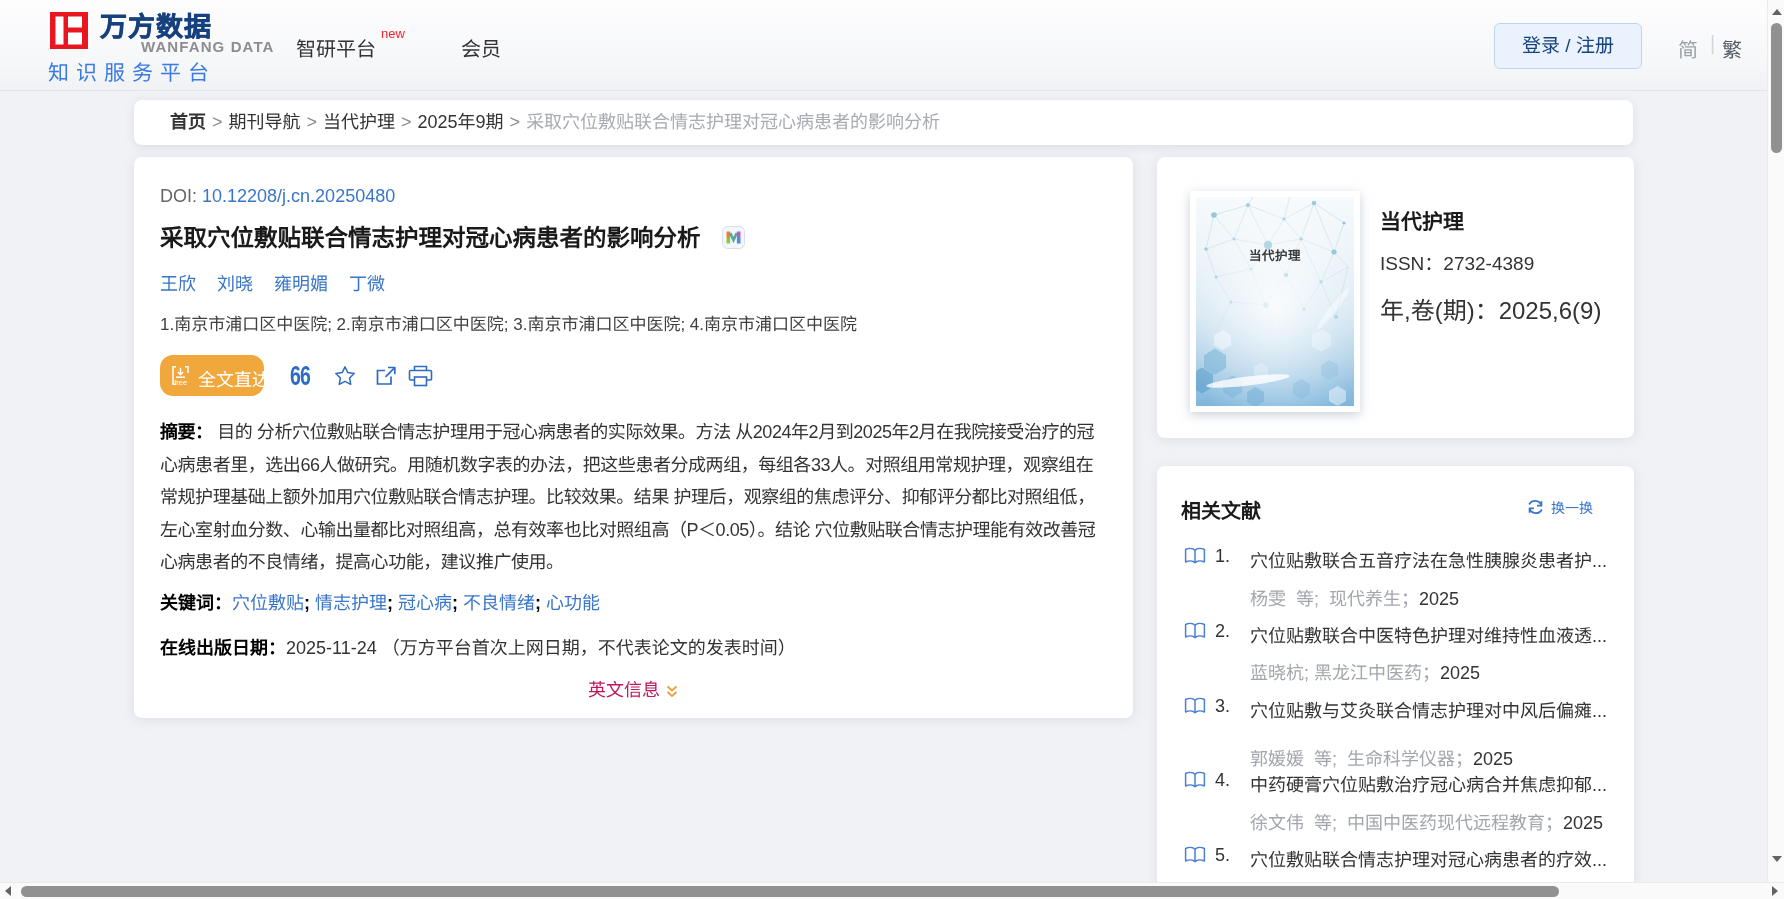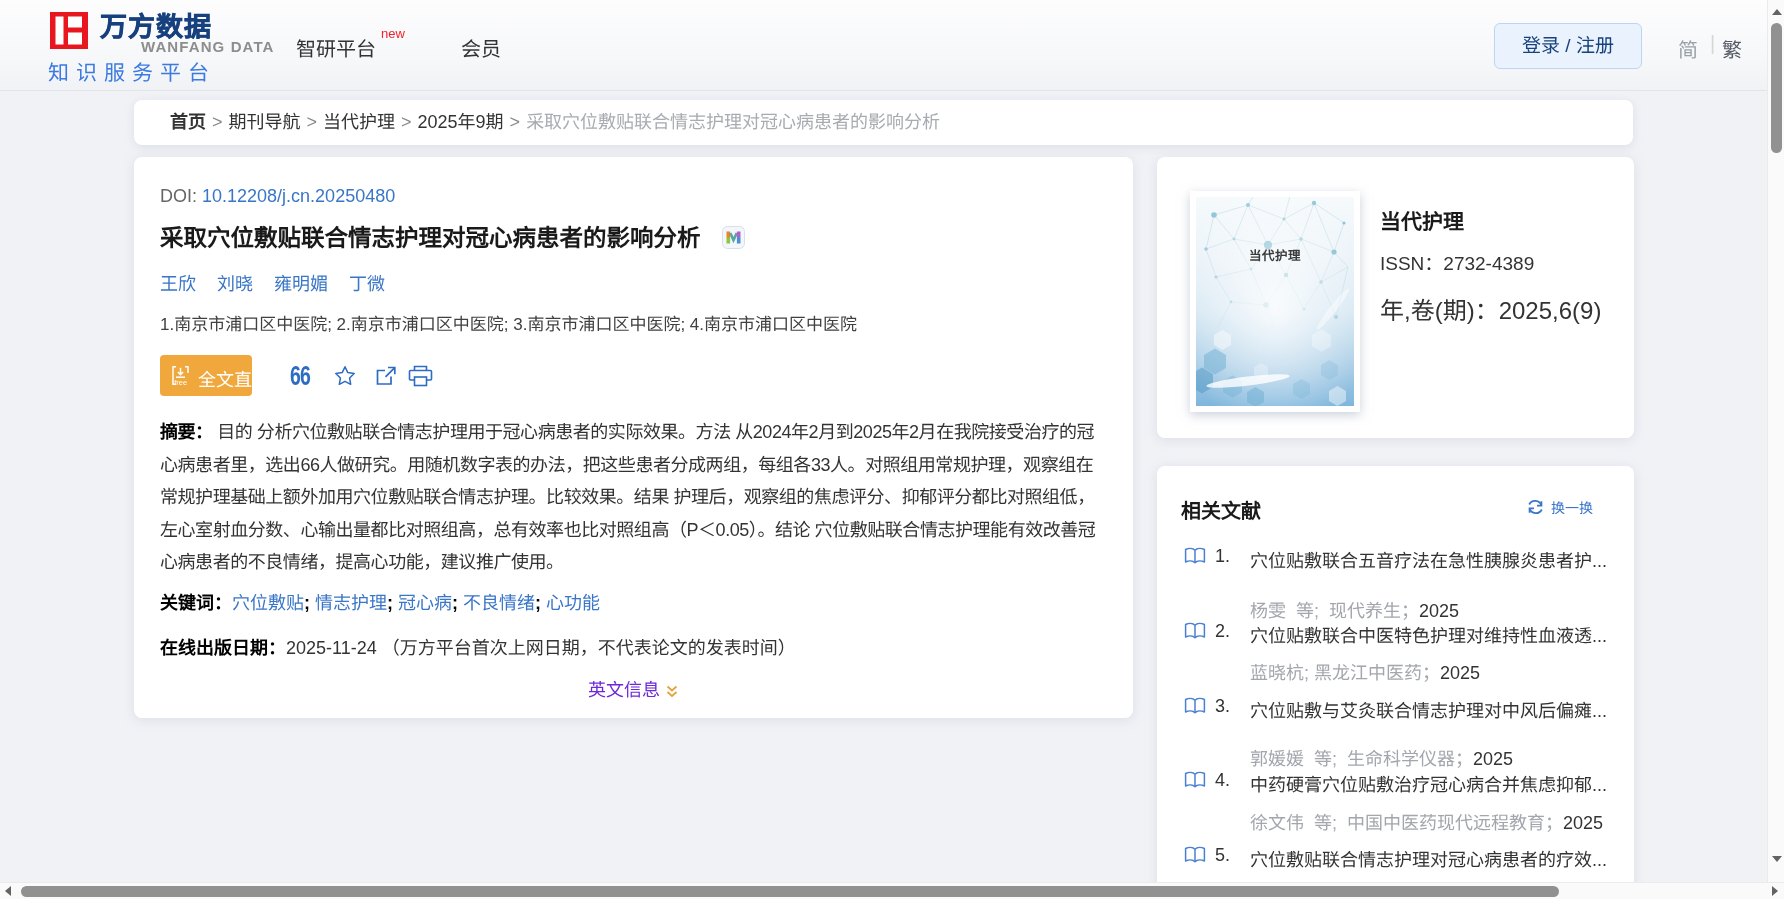--- a/index.html
+++ b/index.html
@@ -39,32 +39,32 @@
 #rcard { left:1157px; top:466px; width:477px; height:428px; }
 
 
 #doi { position:absolute; left:26px; top:29px; font-size:18px; color:#666; }
 #doi a { color:#3a76c8; text-decoration:none; }
 #title { position:absolute; left:26px; top:62px; font-size:23.5px; font-weight:bold; color:#1a1a1a; }
 #micon { position:absolute; left:588px; top:69px; }
 #authors { position:absolute; left:26px; top:112px; font-size:18px; color:#3a76c8; }
 #authors span { margin-right:21px; }
 #affil { position:absolute; left:26px; top:153px; font-size:17px; color:#404040; }
-#btn-free { position:absolute; left:26px; top:198px; width:92px; height:41px; background:#f0a73c; border-radius:4px; color:#fff; font-size:18px; white-space:nowrap; }
+#btn-free { position:absolute; left:26px; top:198px; width:104px; height:41px; background:#f0a73c; border-radius:13px; color:#fff; font-size:18px; white-space:nowrap; }
 #btn-free .txt { position:absolute; left:38px; top:10px; }
 #btn-free svg { position:absolute; left:11px; top:10px; }
 .tool { position:absolute; top:208px; }
 #quote66 { left:156px; top:204px; font-size:27px; font-weight:bold; color:#2d6cc0; letter-spacing:-1px; position:absolute; transform:scaleX(.72); transform-origin:0 0; }
 #abstract { position:absolute; left:26px; top:259px; font-size:18px; color:#333; line-height:32.5px; white-space:nowrap; letter-spacing:-0.45px; }
 #abstract b { color:#000; }
 #keywords { position:absolute; left:26px; top:431px; font-size:18px; color:#000; font-weight:bold; }
 #keywords a { color:#3a76c8; font-weight:normal; text-decoration:none; }
 #pubdate { position:absolute; left:26px; top:476px; font-size:18px; color:#333; }
 #pubdate b { color:#000; }
-#eninfo { position:absolute; left:0; top:518px; width:100%; text-align:center; font-size:18px; color:#6d28d9; }
+#eninfo { position:absolute; left:0; top:518px; width:100%; text-align:center; font-size:18px; color:#be185d; }
 
 
 #cover-frame { position:absolute; left:33px; top:34px; width:170px; height:221px; background:#fff; box-shadow:0 3px 10px rgba(160,170,185,.55); }
 #cover-frame svg { position:absolute; left:6px; top:6px; }
 #jtitle { position:absolute; left:223px; top:48px; font-size:21px; font-weight:bold; color:#1a1a1a; }
 .jline1 { position:absolute; left:223px; top:91px; font-size:19px; color:#333; }
 .jline2 { position:absolute; left:223px; top:134px; font-size:24px; color:#333; }
 
 
 #rtitle { position:absolute; left:24px; top:29px; font-size:20px; font-weight:bold; color:#1a1a1a; }
@@ -257,21 +257,21 @@
       <path d="M15.4,3.2 L15.4,7.7 L11,7.7" fill="none" stroke="#3a76c8" stroke-width="1.8"></path>
       <path d="M15.8,11.5 A6.6,6.6 0 0 1 3.6,10.5" fill="none" stroke="#3a76c8" stroke-width="1.8"></path>
       <path d="M3.6,14.8 L3.6,10.3 L8,10.3" fill="none" stroke="#3a76c8" stroke-width="1.8"></path>
     </svg>换一换</div>
   <div class="ritem-icon" style="top:81.0px;"><svg width="22" height="18" viewBox="0 0 22 18">
         <path d="M11,3.2 C8.8,0.9 4.6,1 1.6,2.5 L1.6,15 C4.6,13.5 8.8,13.6 11,15.6 C13.2,13.6 17.4,13.5 20.4,15 L20.4,2.5 C17.4,1 13.2,0.9 11,3.2 Z" fill="none" stroke="#4a7fd4" stroke-width="1.5" stroke-linejoin="round"></path>
         <path d="M11,3.6 L11,15" fill="none" stroke="#4a7fd4" stroke-width="1.5"></path>
       </svg></div>
     <div class="ritem-num" style="top:80.0px;">1.</div>
     <div class="ritem-title" style="top:80.0px;">穴位贴敷联合五音疗法在急性胰腺炎患者护...</div>
-    <div class="ritem-auth" style="top:117.5px;margin-top:12px;">杨雯&nbsp;&nbsp;等;&nbsp;&nbsp;现代养生；<span class="yr">2025</span></div>
+    <div class="ritem-auth" style="top:117.5px;">杨雯&nbsp;&nbsp;等;&nbsp;&nbsp;现代养生；<span class="yr">2025</span></div>
     <div class="ritem-icon" style="top:155.8px;"><svg width="22" height="18" viewBox="0 0 22 18">
         <path d="M11,3.2 C8.8,0.9 4.6,1 1.6,2.5 L1.6,15 C4.6,13.5 8.8,13.6 11,15.6 C13.2,13.6 17.4,13.5 20.4,15 L20.4,2.5 C17.4,1 13.2,0.9 11,3.2 Z" fill="none" stroke="#4a7fd4" stroke-width="1.5" stroke-linejoin="round"></path>
         <path d="M11,3.6 L11,15" fill="none" stroke="#4a7fd4" stroke-width="1.5"></path>
       </svg></div>
     <div class="ritem-num" style="top:154.8px;">2.</div>
     <div class="ritem-title" style="top:154.8px;">穴位贴敷联合中医特色护理对维持性血液透...</div>
     <div class="ritem-auth" style="top:192.3px;">蓝晓杭;&nbsp;黑龙江中医药；<span class="yr">2025</span></div>
     <div class="ritem-icon" style="top:230.6px;"><svg width="22" height="18" viewBox="0 0 22 18">
         <path d="M11,3.2 C8.8,0.9 4.6,1 1.6,2.5 L1.6,15 C4.6,13.5 8.8,13.6 11,15.6 C13.2,13.6 17.4,13.5 20.4,15 L20.4,2.5 C17.4,1 13.2,0.9 11,3.2 Z" fill="none" stroke="#4a7fd4" stroke-width="1.5" stroke-linejoin="round"></path>
         <path d="M11,3.6 L11,15" fill="none" stroke="#4a7fd4" stroke-width="1.5"></path>

